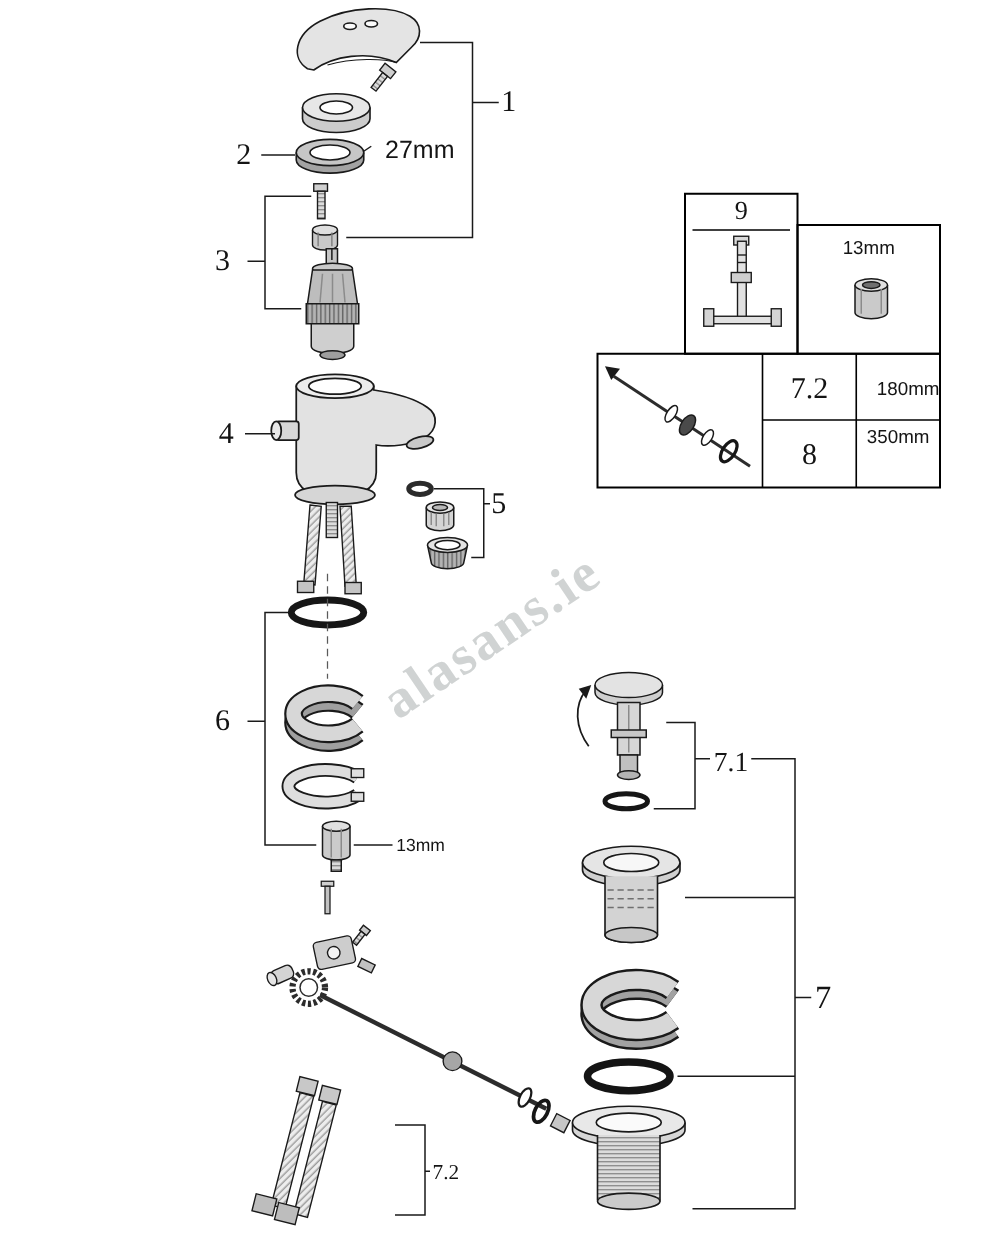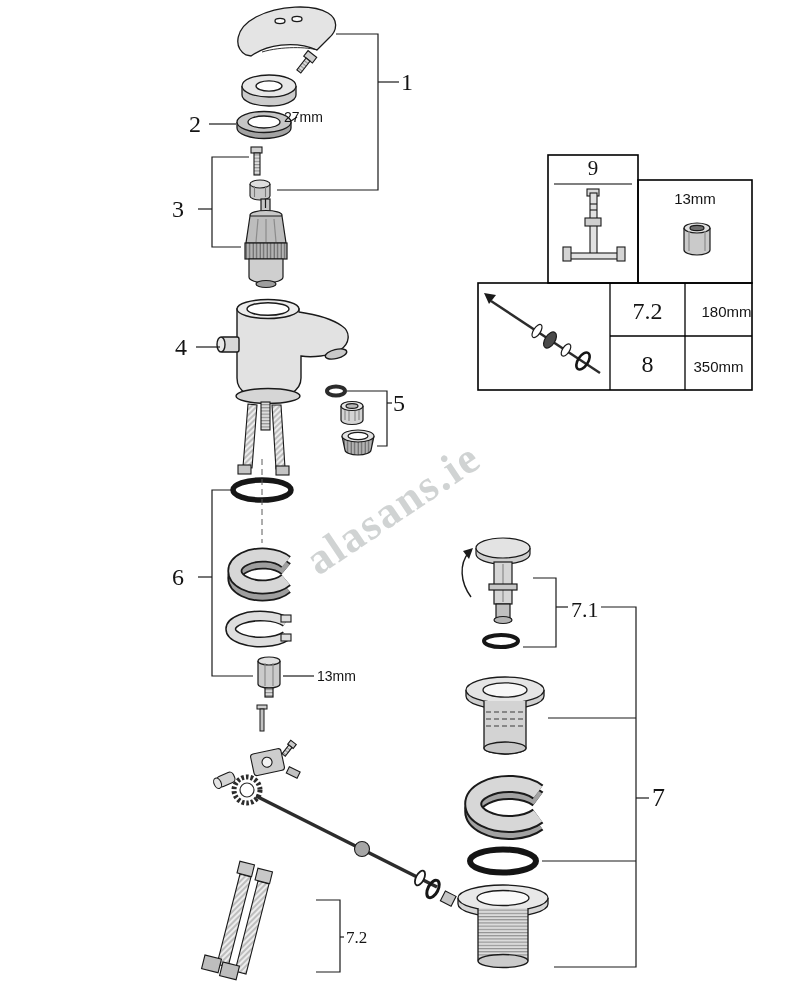--- a/index.html
+++ b/index.html
@@ -285,31 +285,31 @@
       <line x1="491" y1="301" x2="600" y2="373" stroke="#2c2c2c" stroke-width="2.4"></line>
       <ellipse cx="537" cy="331" rx="3.5" ry="7.5" fill="#ffffff" transform="rotate(33 537 331)"></ellipse>
       <ellipse cx="550" cy="340" rx="5" ry="9" fill="#4a4a4a" transform="rotate(33 550 340)"></ellipse>
       <ellipse cx="566" cy="350" rx="3.5" ry="7" fill="#ffffff" transform="rotate(33 566 350)"></ellipse>
       <ellipse cx="583" cy="361" rx="5" ry="9.5" fill="none" stroke="#161616" stroke-width="2.6" transform="rotate(33 583 361)"></ellipse>
     </g>
   </svg>
 
   <div class="lbl" style="left:401px;top:70px;font-size:24px">1</div>
   <div class="lbl" style="left:189px;top:112px;font-size:24px">2</div>
-  <div class="lbl mm" style="left:284px;top:110px;font-size:14px">27mm</div>
+  <div class="lbl mm" style="left:308px;top:110px;font-size:20px">27mm</div>
   <div class="lbl" style="left:172px;top:197px;font-size:24px">3</div>
   <div class="lbl" style="left:175px;top:335px;font-size:24px">4</div>
   <div class="lbl" style="left:393px;top:391px;font-size:24px">5</div>
   <div class="lbl" style="left:172px;top:565px;font-size:24px">6</div>
   <div class="lbl mm" style="left:317px;top:669px;font-size:14px">13mm</div>
   <div class="lbl" style="left:652px;top:785px;font-size:26px">7</div>
   <div class="lbl" style="left:571px;top:599px;font-size:22px">7.1</div>
   <div class="lbl" style="left:346px;top:929px;font-size:17px">7.2</div>
 
   <div class="lbl ctr" style="left:548px;top:158px;width:90px;font-size:21px">9</div>
   <div class="lbl mm ctr" style="left:638px;top:191px;width:114px;font-size:15px">13mm</div>
 
   <div class="lbl ctr" style="left:610px;top:299px;width:75px;font-size:24px">7.2</div>
   <div class="lbl mm ctr" style="left:685px;top:304px;width:83px;font-size:15px">180mm</div>
   <div class="lbl ctr" style="left:610px;top:352px;width:75px;font-size:24px">8</div>
-  <div class="lbl mm ctr" style="left:685px;top:359px;width:67px;font-size:15px">350mm</div>
+  <div class="lbl mm ctr" style="left:685px;top:342px;width:67px;font-size:15px">350mm</div>
 
 </div>
 
 </body></html>

